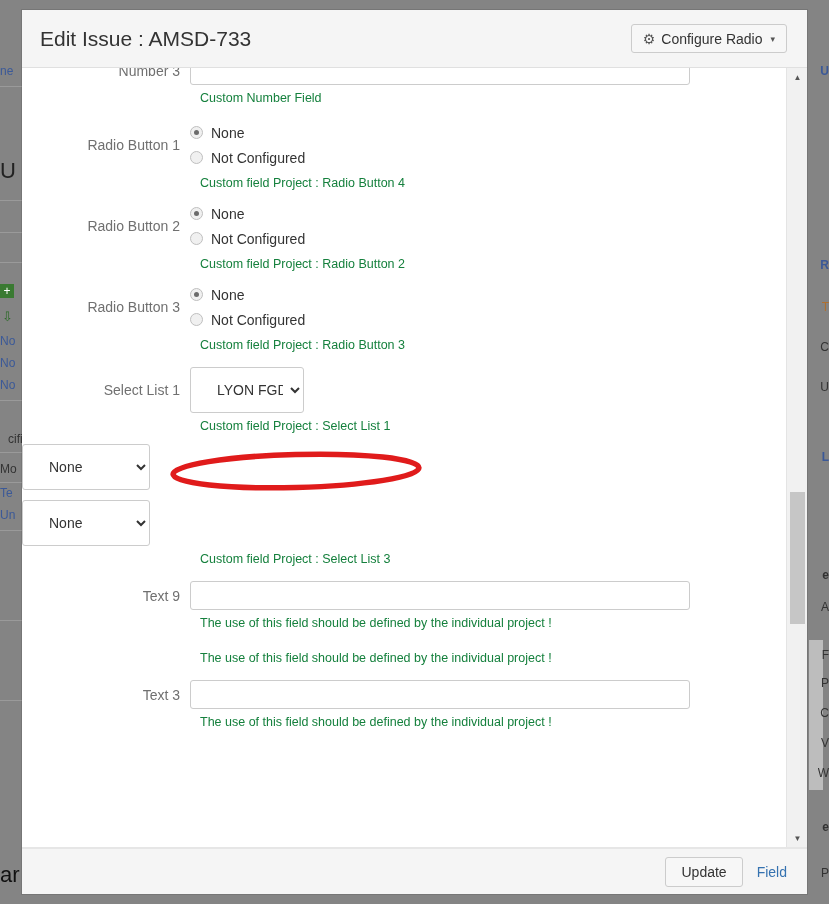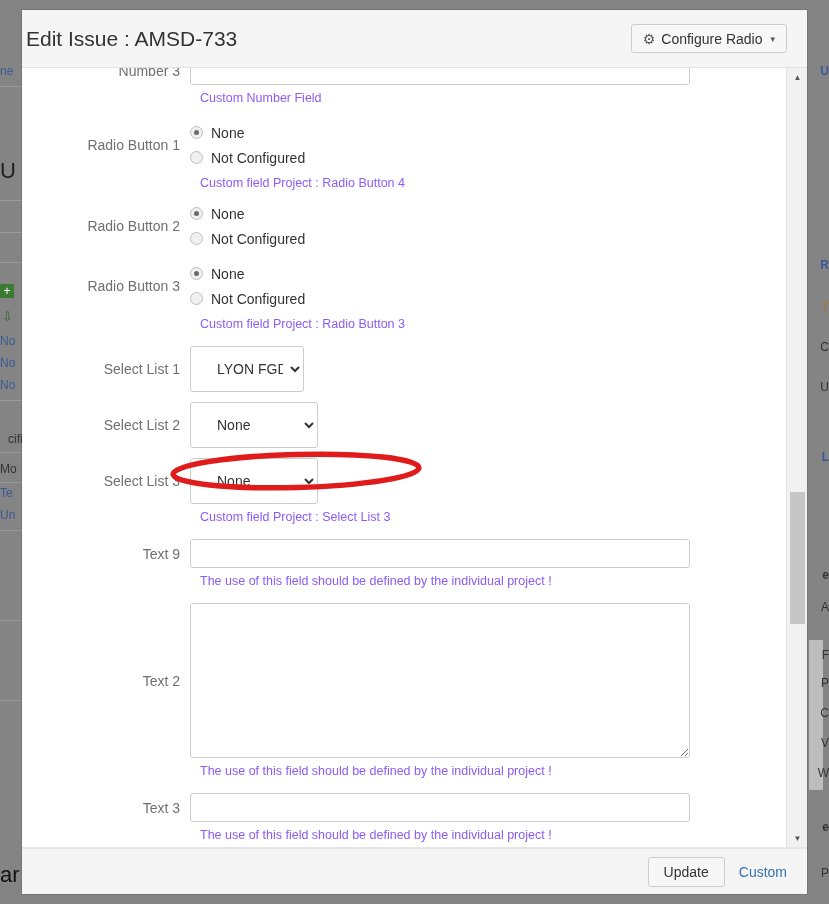--- a/index.html
+++ b/index.html
@@ -32,21 +32,21 @@
     background:#ffffff;
     box-shadow:0 0 0 1px rgba(0,0,0,.10);
     display:flex;flex-direction:column;
   }
 
   
   #modal-header{
     height:58px;flex:0 0 58px;background:#f5f5f5;
     border-bottom:1px solid #e0e0e0;
     display:flex;align-items:center;justify-content:space-between;
-    padding:0 20px 0 4px;box-sizing:border-box;
+    padding:0 20px 0 18px;box-sizing:border-box;
   }
   #modal-title{font-size:21px;color:#333;font-weight:400;}
   #configure-fields-btn{
     display:inline-flex;align-items:center;gap:6px;
     height:29px;padding:0 11px;box-sizing:border-box;
     border:1px solid #ccc;border-radius:3px;background:#f7f7f7;
     font-size:14px;color:#333;cursor:pointer;
   }
   .gear{font-size:14px;color:#555;line-height:1;}
   .caret{font-size:9px;color:#555;margin-left:2px;}
@@ -63,21 +63,21 @@
   #form-inner{position:absolute;left:0;top:-12px;width:100%;}
 
   
   .field-row{display:flex;align-items:center;padding:0 0 0 0;}
   .field-label{
     width:168px;flex:0 0 168px;text-align:right;padding-right:10px;box-sizing:border-box;
     font-size:14px;color:#707070;line-height:20px;
   }
   .field-control{flex:1 1 auto;padding-right:20px;}
   .desc{
-    font-size:12.5px;color:#8b5cf6;margin:6px 0 0 0;line-height:15px;
+    font-size:12.5px;color:#15803d;margin:6px 0 0 0;line-height:15px;
   }
   .desc-indent{margin-left:178px;}
 
   input.txt{
     width:500px;height:29px;box-sizing:border-box;
     border:1px solid #ccc;border-radius:3px;background:#fff;
     font-family:"Liberation Sans", sans-serif;font-size:14px;color:#333;padding:0 7px;
   }
   textarea.ta{
     width:500px;height:155px;box-sizing:border-box;
@@ -243,20 +243,21 @@
             <div class="radio-line">
               <span class="radio-dot on"></span>
               <span class="radio-text">None</span>
             </div>
             <div class="radio-line">
               <span class="radio-dot"></span>
               <span class="radio-text">Not Configured</span>
             </div>
           </div>
         </div>
+        <div class="desc desc-indent">Custom field Project : Radio Button 2</div>
         <div class="rowgap-sm"></div>
 
         <div class="field-row">
           <div class="field-label">Radio Button 3</div>
           <div class="field-control">
             <div class="radio-line">
               <span class="radio-dot on"></span>
               <span class="radio-text">None</span>
             </div>
             <div class="radio-line">
@@ -269,58 +270,51 @@
         <div class="rowgap-md"></div>
 
         <div class="field-row">
           <div class="field-label">Select List 1</div>
           <div class="field-control">
             <select class="sel w-narrow">
               <option>LYON FGDC</option>
             </select>
           </div>
         </div>
+        <div class="desc desc-indent">Custom field Project : Select List 1</div>
         <div class="rowgap-sm"></div>
 
         <div class="field-row">
-          <div class="field-label">Select List 2</div>
           <div class="field-control">
             <select class="sel w-wide">
               <option>None</option>
             </select>
           </div>
         </div>
         <div class="rowgap-sm"></div>
 
         <div class="field-row">
-          <div class="field-label">Select List 3</div>
           <div class="field-control">
             <select class="sel w-wide">
               <option>None</option>
             </select>
           </div>
         </div>
         <div class="desc desc-indent">Custom field Project : Select List 3</div>
         <div class="rowgap-md"></div>
 
         <div class="field-row">
           <div class="field-label">Text 9</div>
           <div class="field-control">
             <input class="txt" type="text" value="" style="">
           </div>
         </div>
         <div class="desc desc-indent">The use of this field should be defined by the individual project !</div>
         <div class="rowgap-md"></div>
 
-        <div class="field-row">
-          <div class="field-label">Text 2</div>
-          <div class="field-control">
-            <textarea class="ta" style=""></textarea>
-          </div>
-        </div>
         <div class="desc desc-indent">The use of this field should be defined by the individual project !</div>
         <div class="rowgap-md"></div>
 
         <div class="field-row">
           <div class="field-label">Text 3</div>
           <div class="field-control">
             <input class="txt" type="text" value="" style="">
           </div>
         </div>
         <div class="desc desc-indent">The use of this field should be defined by the individual project !</div>
@@ -335,16 +329,16 @@
     </div>
 
     <svg id="annot-ellipse" viewBox="0 0 256 40">
       <ellipse cx="128" cy="20" rx="123" ry="16.5" fill="none" stroke="#e01b1b" stroke-width="5.5" transform="rotate(-1.5 128 20)"></ellipse>
     </svg>
 
   </div>
 
   <div id="modal-footer">
     <button id="update-button">Update</button>
-    <a id="cancel-link">Custom</a>
+    <a id="cancel-link">Field</a>
   </div>
 
 </div>
 
 </body></html>

